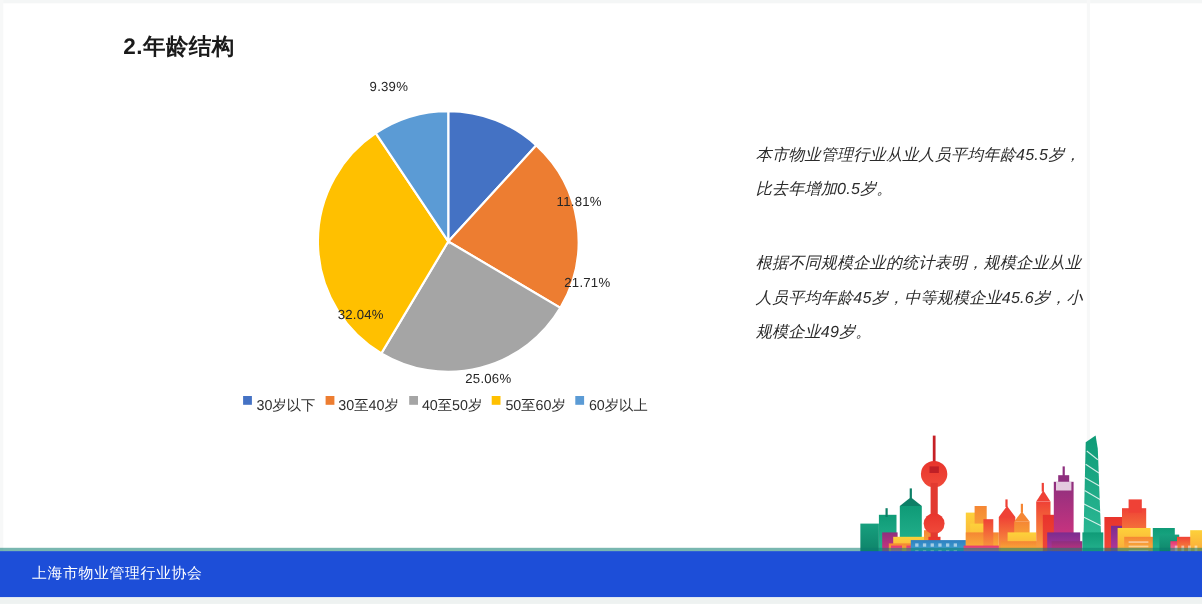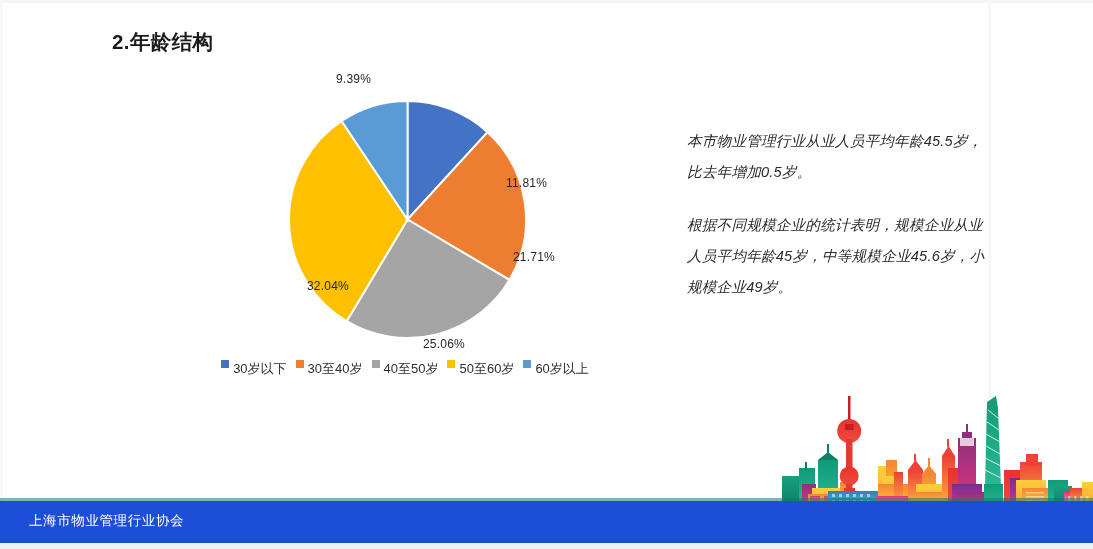--- a/index.html
+++ b/index.html
@@ -116,21 +116,21 @@
     width: 300px;
   }
   .para {
     font-size: 14.6px;
     line-height: 31px;
     color: #2b2b2b;
     letter-spacing: 0.2px;
     margin: 0;
     font-style: italic;
   }
-  .para + .para { margin-top: 22px; }
+  .para + .para { margin-top: 37px; }
 
   
   #skyline {
     position: absolute;
     left: 782px;
     bottom: 43px;
     width: 311px;
     height: 122px;
   }
   #skyline svg { display: block; width: 311px; height: 122px; }

